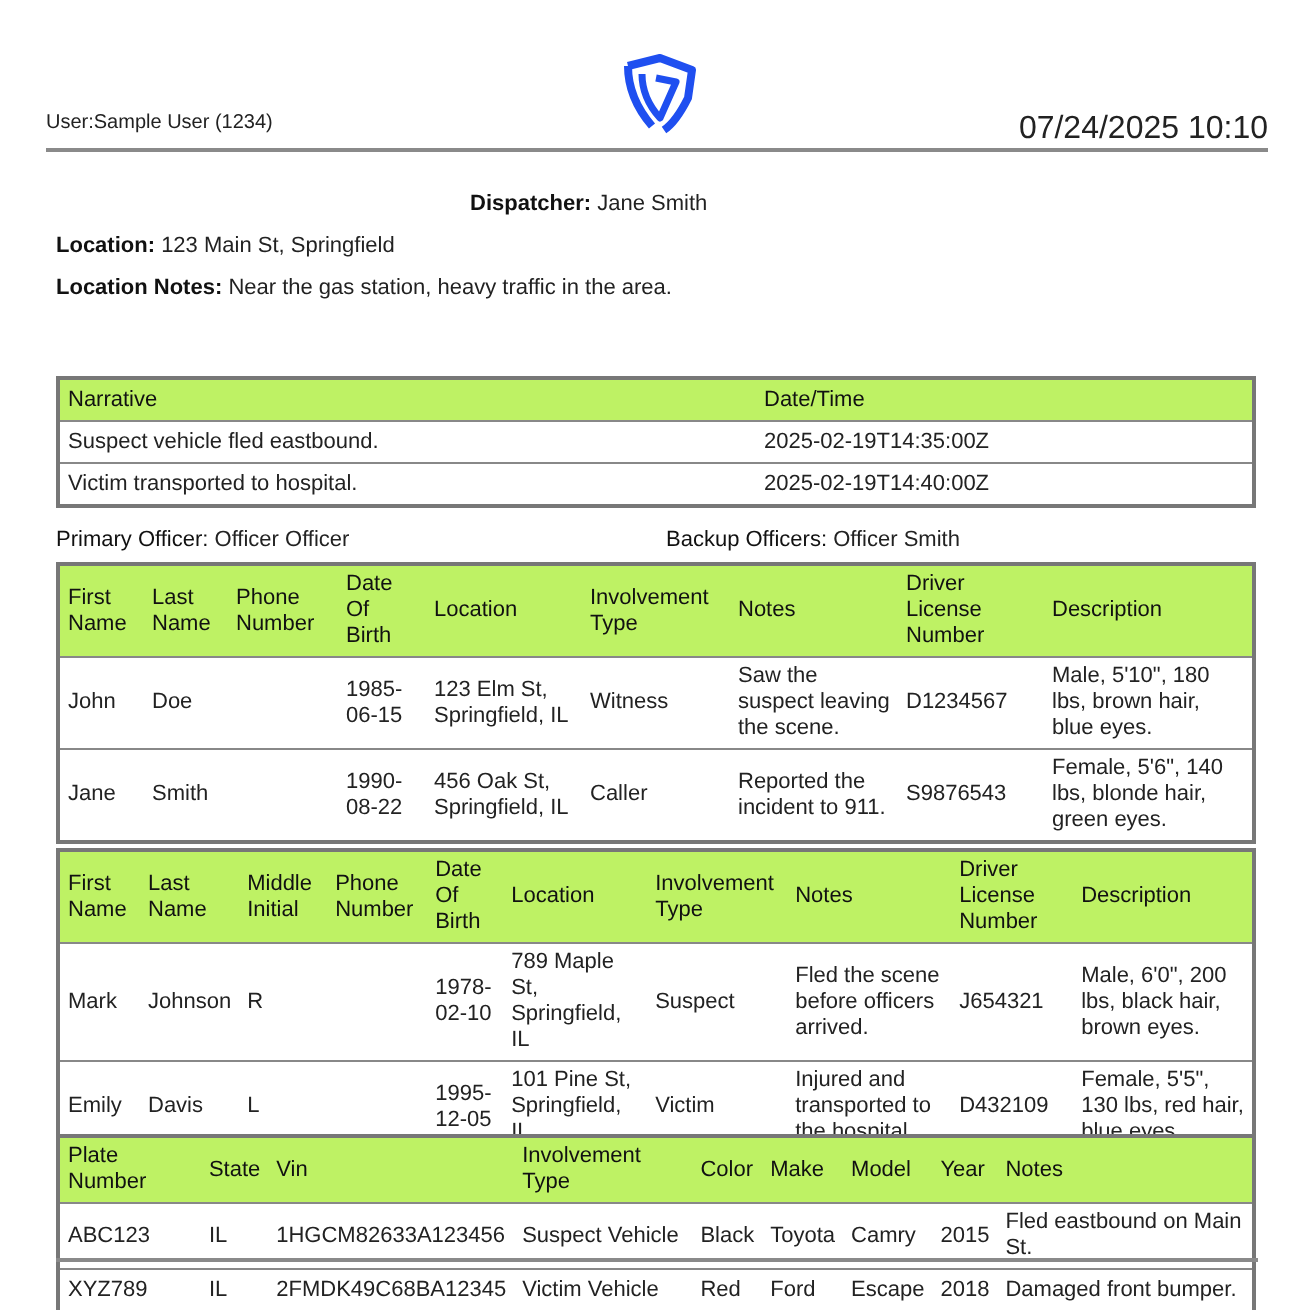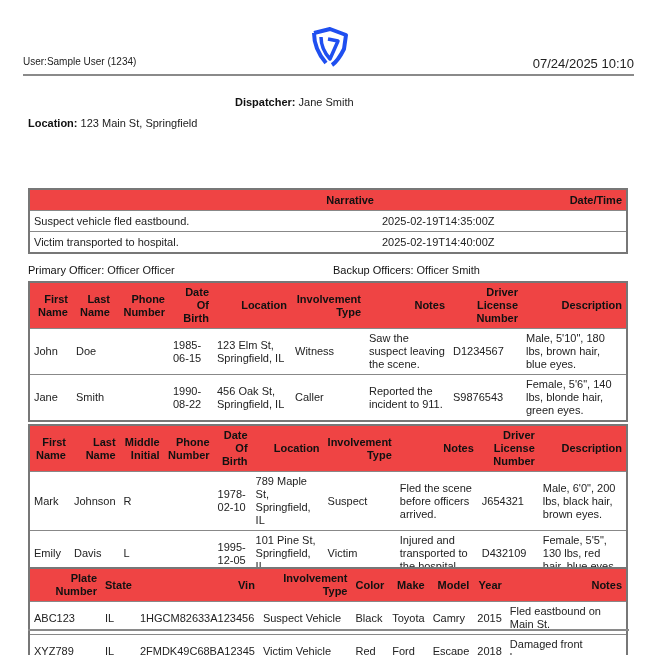--- a/index.html
+++ b/index.html
@@ -2,32 +2,32 @@
 <html><head>
 <meta charset="utf-8">
 <style>
   html, body { margin: 0; padding: 0; background: #ffffff; }
   body {
     width: 653px; height: 655px; overflow: hidden; position: relative;
     font-family: "Liberation Sans", sans-serif; color: #222; font-size: 11px;
   }
   .header { position: absolute; left: 23px; right: 19px; top: 0; height: 56px; }
   .header .user { position: absolute; left: 0; top: 56px; font-size: 10px; }
-  .header .date { position: absolute; right: 0; top: 56px; font-size: 13px; }
+  .header .date { position: absolute; right: 0; top: 56px; font-size: 16px; }
   .header .logo { position: absolute; left: 287px; top: 27px; width: 40px; height: 40px; }
   .header .rule { position: absolute; left: 0; right: 0; top: 74px; height: 2px; background: #8a8a8a; }
 
   .info { position: absolute; left: 28px; top: 96px; width: 600px; font-size: 11px; }
   .info .row { position: relative; height: 21px; }
   .info .field { position: absolute; top: 0; white-space: nowrap; }
   .info b { font-weight: bold; color: #111; }
 
   table { border-collapse: collapse; position: absolute; left: 28px; width: 600px; font-size: 11px; }
   table.outer { border: 2px solid #777; }
-  th { background: #ef4444; text-align: right; font-weight: bold; color: #111; padding: 3px 4px; vertical-align: middle; line-height: 13px; }
+  th { background: #bef264; text-align: left; font-weight: normal; color: #111; padding: 3px 4px; vertical-align: middle; line-height: 13px; }
   td { padding: 3px 4px; vertical-align: middle; line-height: 13px; color: #222; }
   tr.bordered td, tr.bordered th { border-bottom: 1px solid #888; }
 
   .narr { top: 188px; }
   .narr th, .narr td { height: 14px; }
 
   .officers { position: absolute; left: 28px; top: 264px; width: 600px; font-size: 11px; }
   .officers .field { position: absolute; top: 0; white-space: nowrap; }
   .officers b { font-weight: normal; color: #111; }
 
@@ -50,20 +50,23 @@
   <div class="rule"></div>
 </div>
 
 <div class="info">
   <div class="row">
     <span class="field" style="left:207px"><b>Dispatcher:</b> <span>Jane Smith</span></span>
   </div>
   <div class="row">
     <span class="field" style="left:0"><b>Location:</b> <span>123 Main St, Springfield</span></span>
   </div>
+  <div class="row">
+    <span class="field" style="left:0"><b>Location Notes:</b> <span>Near the gas station, heavy traffic in the area.</span></span>
+  </div>
 </div>
 
 <table class="outer narr">
   <tbody>
       <tr class="bordered">
     <th style="width:340px">Narrative</th>
     <th>Date/Time</th>
   </tr>
   <tr class="bordered">
     <td>Suspect vehicle fled eastbound.</td>

